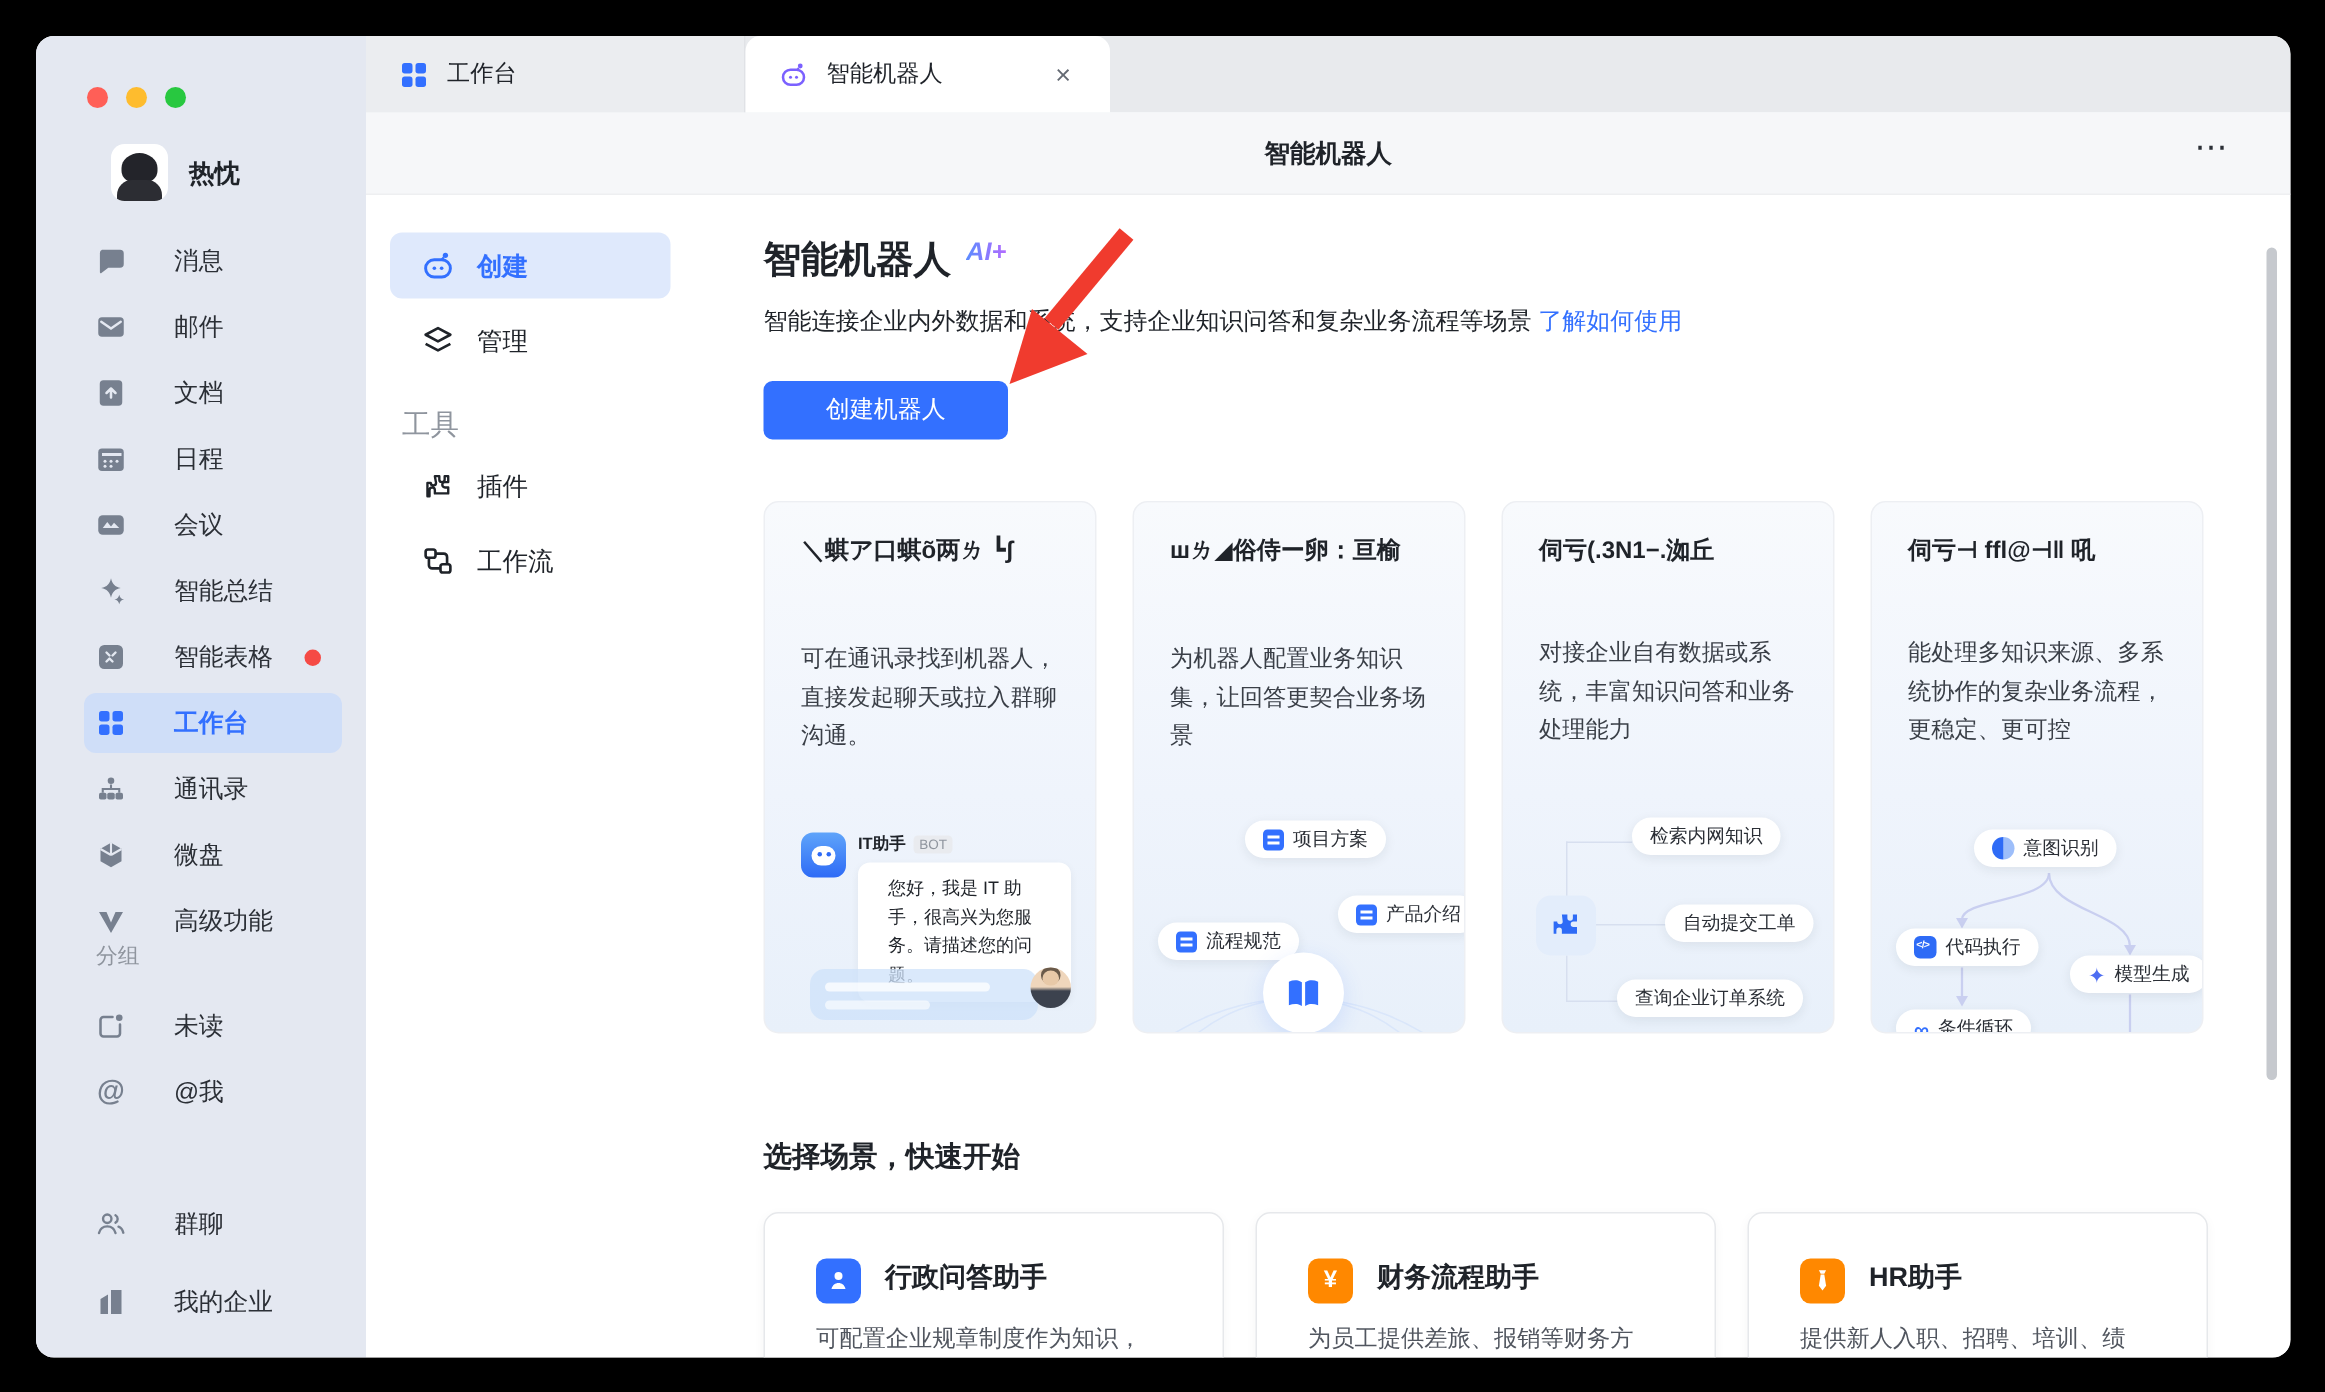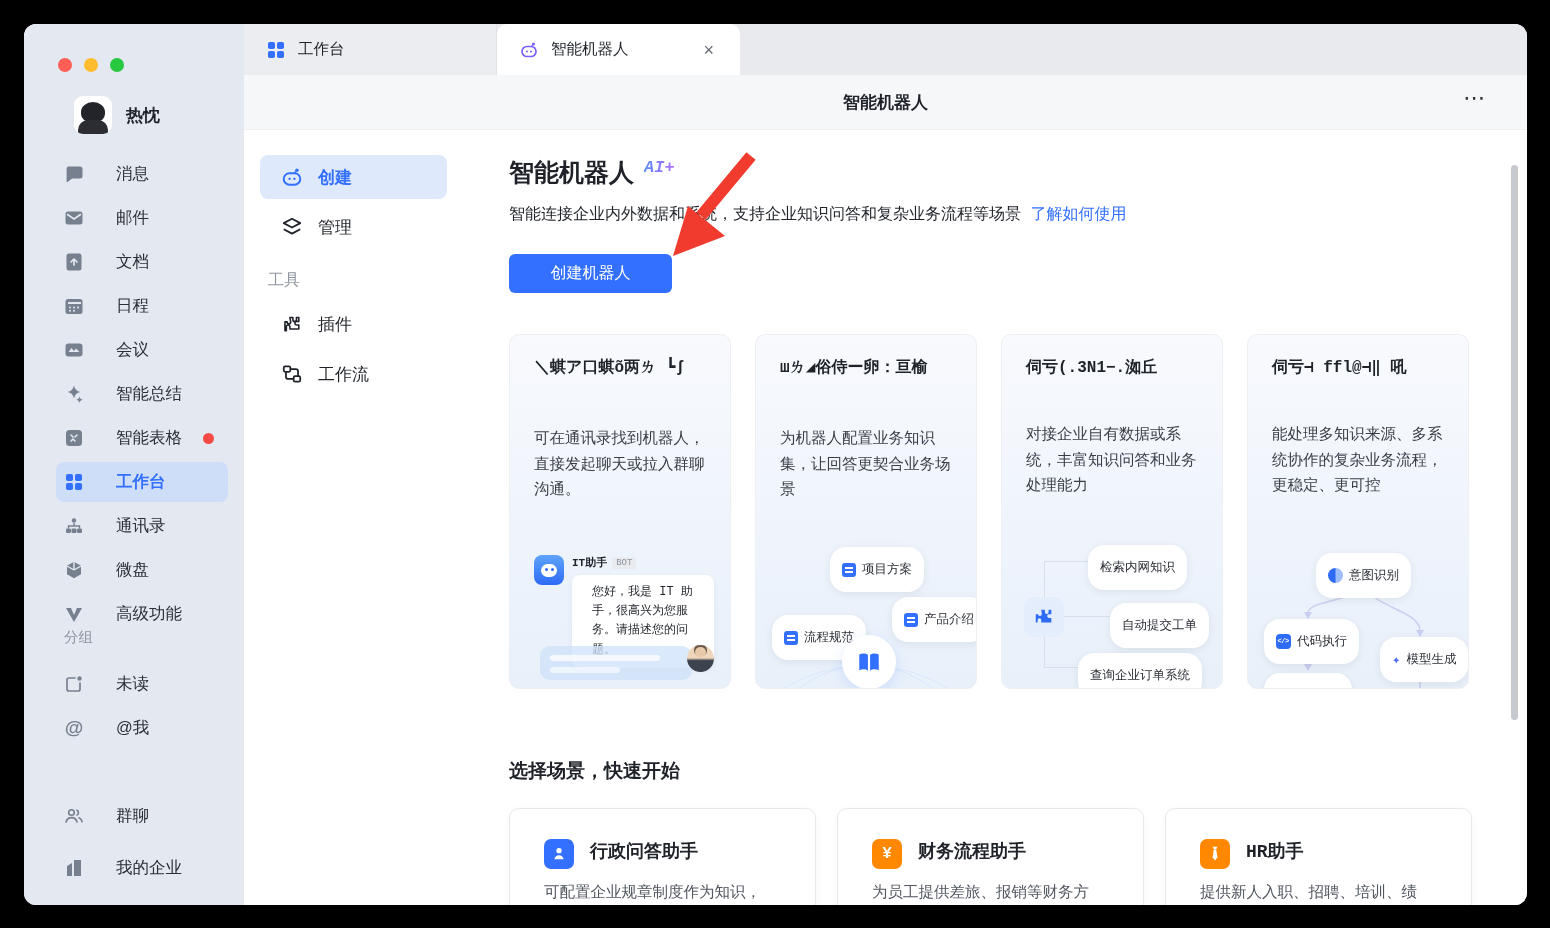--- a/index.html
+++ b/index.html
@@ -29,26 +29,26 @@
   
   .content { flex:1; display:flex; flex-direction:column; min-width:0; }
   .tabbar { height:51px; background:#E8EAED; display:flex; flex-shrink:0; }
   .tab { display:flex; align-items:center; gap:12px; padding:0 22px; font-size:15.5px; color:#1F2329; }
   .tab.first { width:253px; background:#EBEDF0; border-right:1px solid #E0E2E6; }
   .tab.active { width:243px; background:#fff; border-radius:10px 10px 0 0; position:relative; }
   .tab .close { margin-left:auto; color:#646A73; font-size:18px; line-height:1; padding:2px 4px; }
   .titlebar { height:55px; background:#F6F7F9; border-bottom:1px solid #EEEFF1; position:relative; flex-shrink:0; }
   .titlebar .ttl { position:absolute; left:0; right:0; top:16px; text-align:center; font-size:17px; font-weight:700; color:#1F2329; }
   .titlebar .more { position:absolute; right:40px; top:10px; font-size:22px; letter-spacing:2px; color:#2B2F36; }
-  .body { flex:1; background:#fff; position:relative; overflow:hidden;font-family:Liberation Mono, monospace; }
+  .body { flex:1; background:#fff; position:relative; overflow:hidden; }
 
   
   .pitem { position:absolute; left:16px; width:187px; height:44px; border-radius:8px; display:flex; align-items:center; gap:15px; padding-left:21px; font-size:17px; color:#1F2329; }
   .pitem.active { background:#DFE9FC; color:#3370FF; font-weight:600; }
-  .ptool { color:#8F959E; font-size:16px; position:absolute; left:24px; }
+  .ptool { color:#8F959E; font-size:19px; position:absolute; left:24px; }
 
   
   .h1 { position:absolute; left:265px; top:26px; font-size:25px; font-weight:800; color:#1F2329; display:flex; align-items:flex-start; gap:10px; }
   .aibadge { font-size:17px; font-weight:800; font-style:italic; background:linear-gradient(90deg,#5B8CFF,#B36BFF); -webkit-background-clip:text; background-clip:text; color:transparent; margin-top:2px; }
   .desc { position:absolute; left:265px; top:74px; font-size:16px; color:#1F2329; }
   .desc a { color:#3370FF; text-decoration:none; }
   .btn-primary { position:absolute; left:265px; top:124px; width:163px; height:39px; background:#3370FF; color:#fff; font-size:16px; border:none; border-radius:6px; font-family:inherit; }
 
   
   .arrow-svg { position:absolute; left:411px; top:18px; width:115px; height:120px; pointer-events:none; z-index:30; }
@@ -67,21 +67,21 @@
   .botname { font-size:11px; font-weight:700; color:#1F2329; display:flex; gap:5px; align-items:center; }
   .botbadge { font-size:9px; font-weight:400; color:#8F959E; background:#E9EBEF; border-radius:3px; padding:1px 4px; }
   .bubble { margin-top:5px; width:142px; background:#fff; border-radius:8px; padding:8px 20px; font-size:12px; line-height:1.6; color:#1F2329; box-shadow:0 2px 6px rgba(31,35,41,.06); }
   .skel { position:absolute; left:30px; top:311px; width:152px; height:34px; border-radius:10px; background:rgba(205,226,250,.75); }
   .skel i { position:absolute; left:10px; top:9px; width:110px; height:6px; border-radius:3px; background:rgba(255,255,255,.75); display:block; }
   .skel b { position:absolute; left:10px; top:21px; width:70px; height:6px; border-radius:3px; background:rgba(255,255,255,.6); display:block; }
   .personavatar { position:absolute; right:16px; top:310px; width:27px; height:27px; border-radius:50%; overflow:hidden; background:linear-gradient(180deg,#EFD6BC 0%,#EFD6BC 48%,#3C424E 58%,#3C424E 100%); }
   .personavatar:before { content:""; position:absolute; left:8px; top:2px; width:11px; height:10px; border-radius:50% 50% 45% 45%; background:#E8C9A8; box-shadow:0 -2px 0 1px #6a5a4a; }
 
   
-  .pill { position:absolute; display:inline-flex; align-items:center; gap:6px; background:#fff; border-radius:16px; padding:14px 12px; font-size:12.5px; color:#2B2F36; box-shadow:0 2px 8px rgba(31,35,41,.08); white-space:nowrap; }
+  .pill { position:absolute; display:inline-flex; align-items:center; gap:6px; background:#fff; border-radius:16px; padding:4px 12px; font-size:12.5px; color:#2B2F36; box-shadow:0 2px 8px rgba(31,35,41,.08); white-space:nowrap; }
   .docico { width:14px; height:14px; border-radius:3px; background:#3370FF; position:relative; flex-shrink:0; }
   .docico:before { content:""; position:absolute; left:3px; top:4px; width:8px; height:2px; background:#fff; box-shadow:0 4px 0 #fff; }
   .bigcircle { position:absolute; left:86px; top:300px; width:54px; height:54px; border-radius:50%; background:#fff; box-shadow:0 4px 14px rgba(51,112,255,.15); display:flex; align-items:center; justify-content:center; }
   .ring { position:absolute; left:50%; top:330px; transform:translateX(-50%); border:1px solid rgba(51,112,255,.08); border-radius:50%; }
   .r1{width:220px;height:220px;} .r2{width:320px;height:320px;}
 
   
   .puzzlesq { position:absolute; left:22px; top:262px; width:40px; height:40px; border-radius:10px; background:#E3EDFB; display:flex; align-items:center; justify-content:center; }
   .conn { position:absolute; border-color:#D7DFEF; }
 

